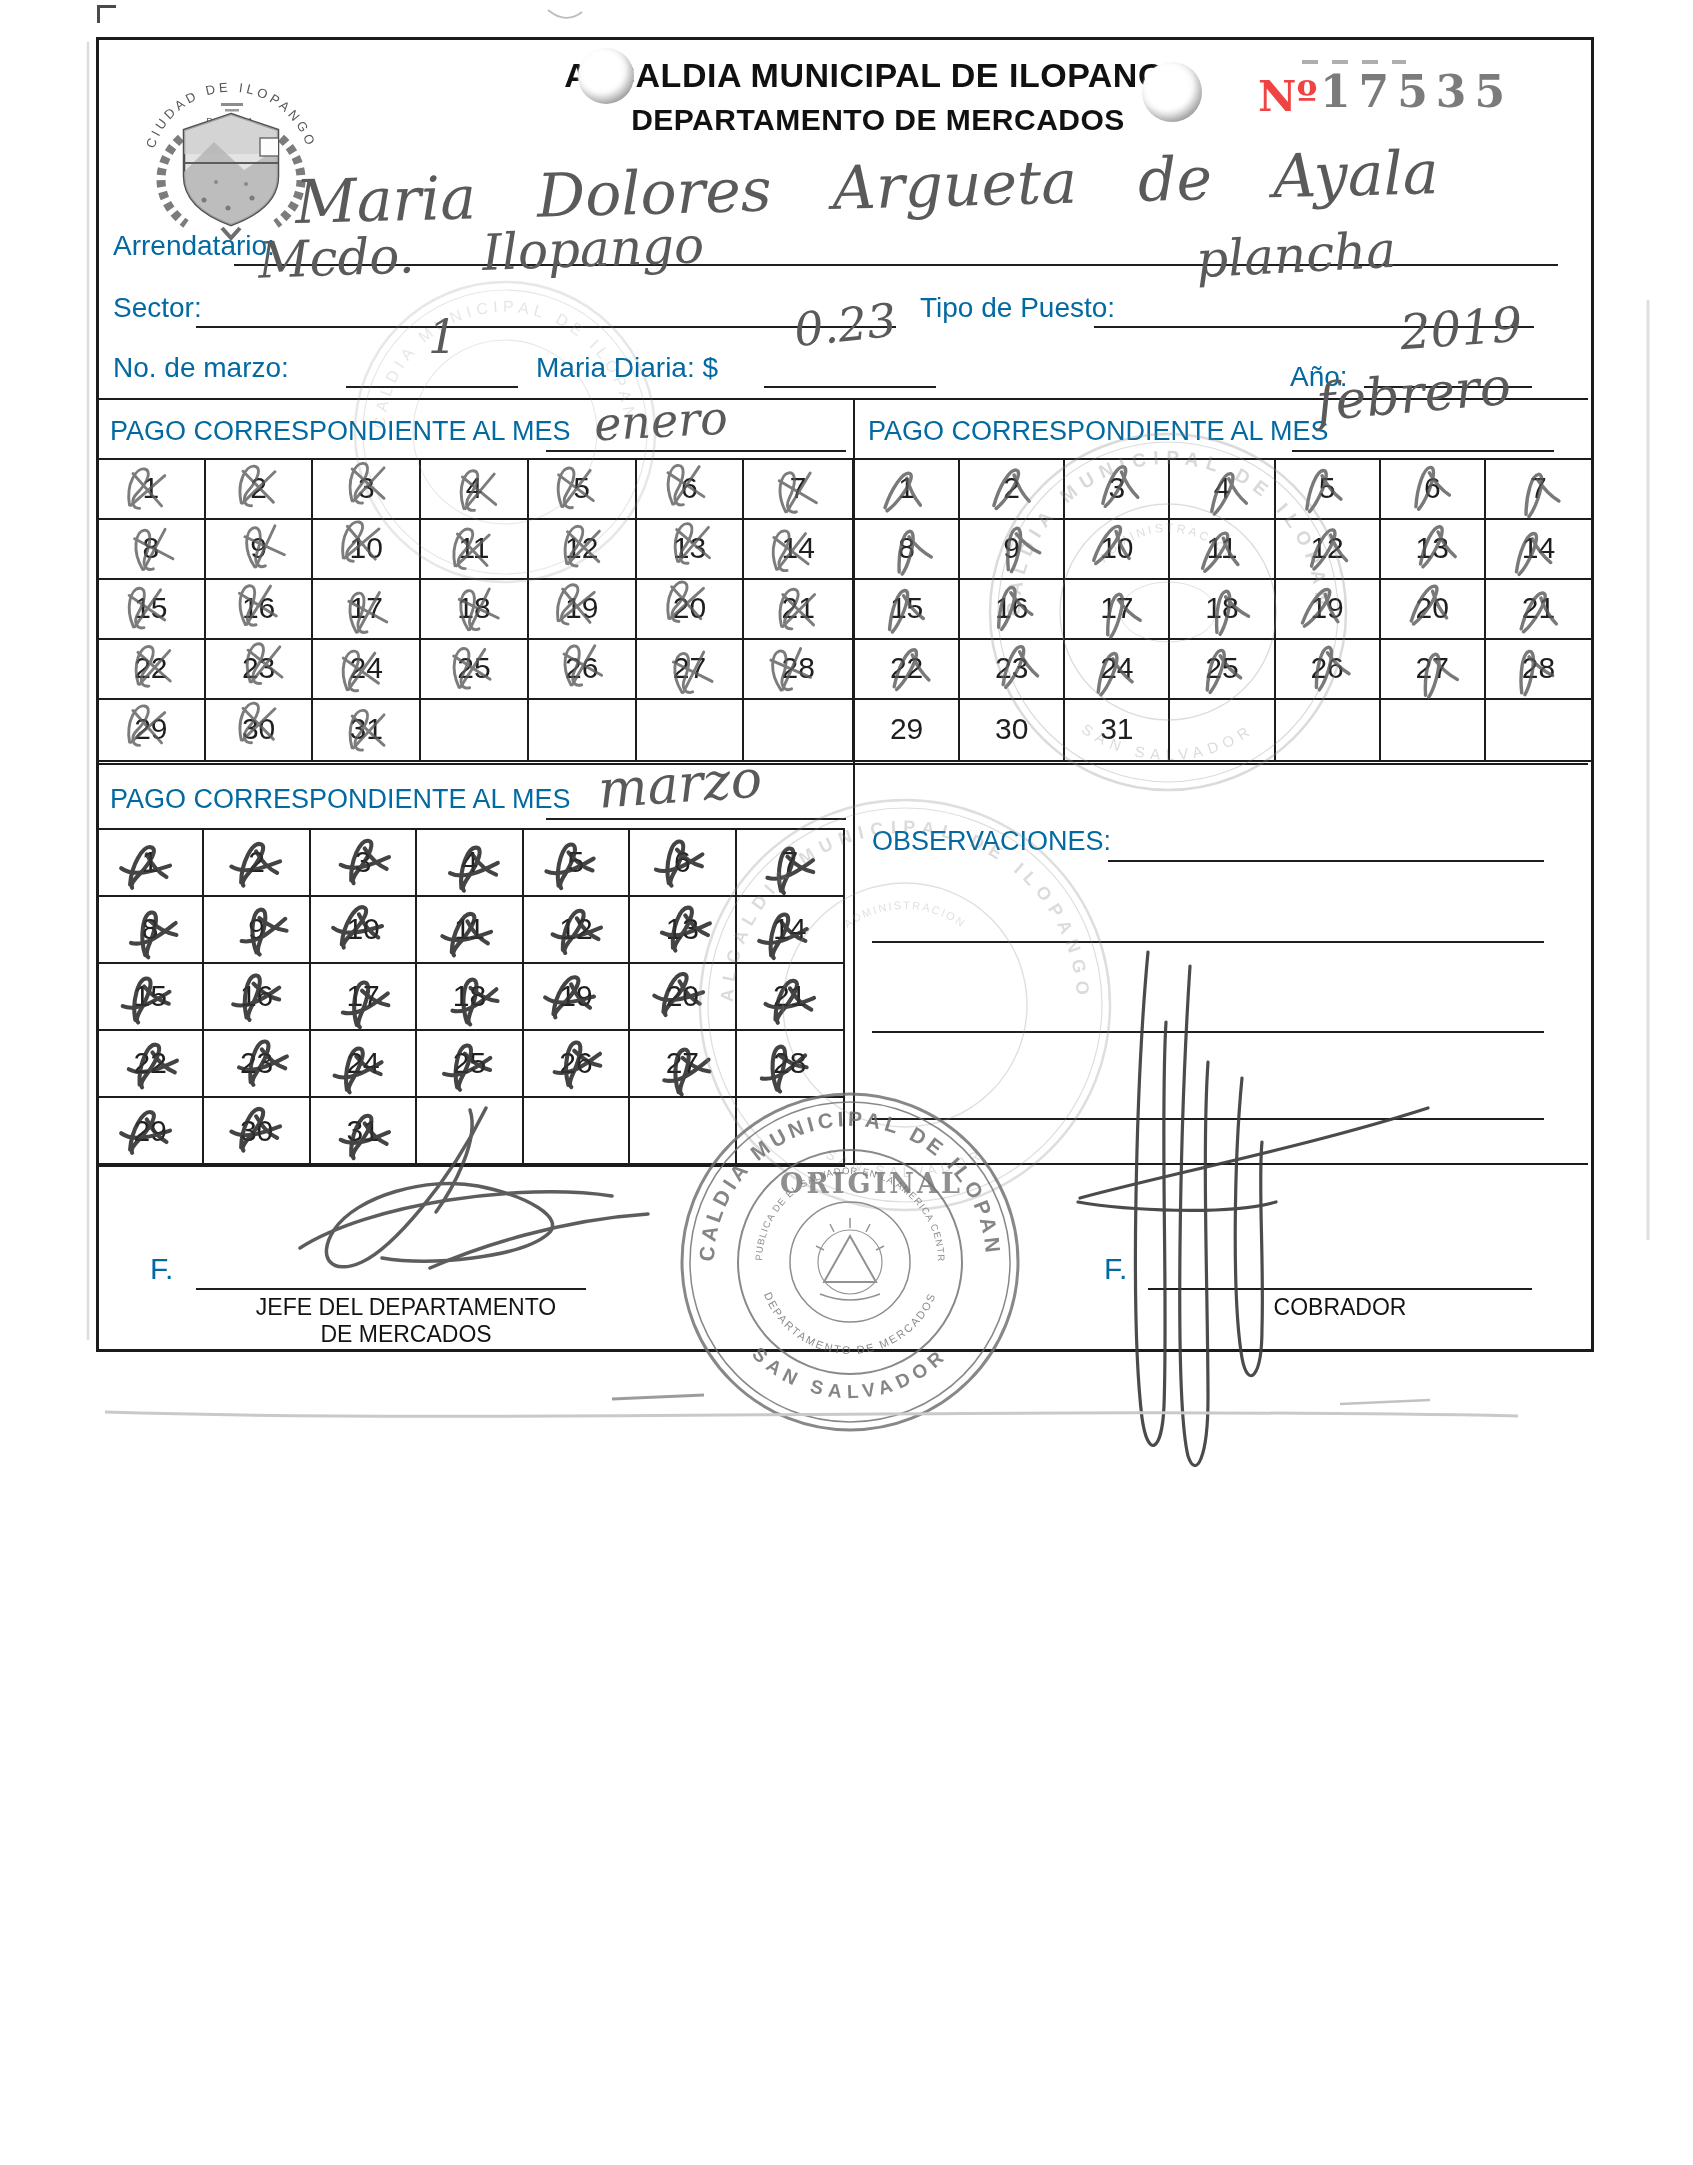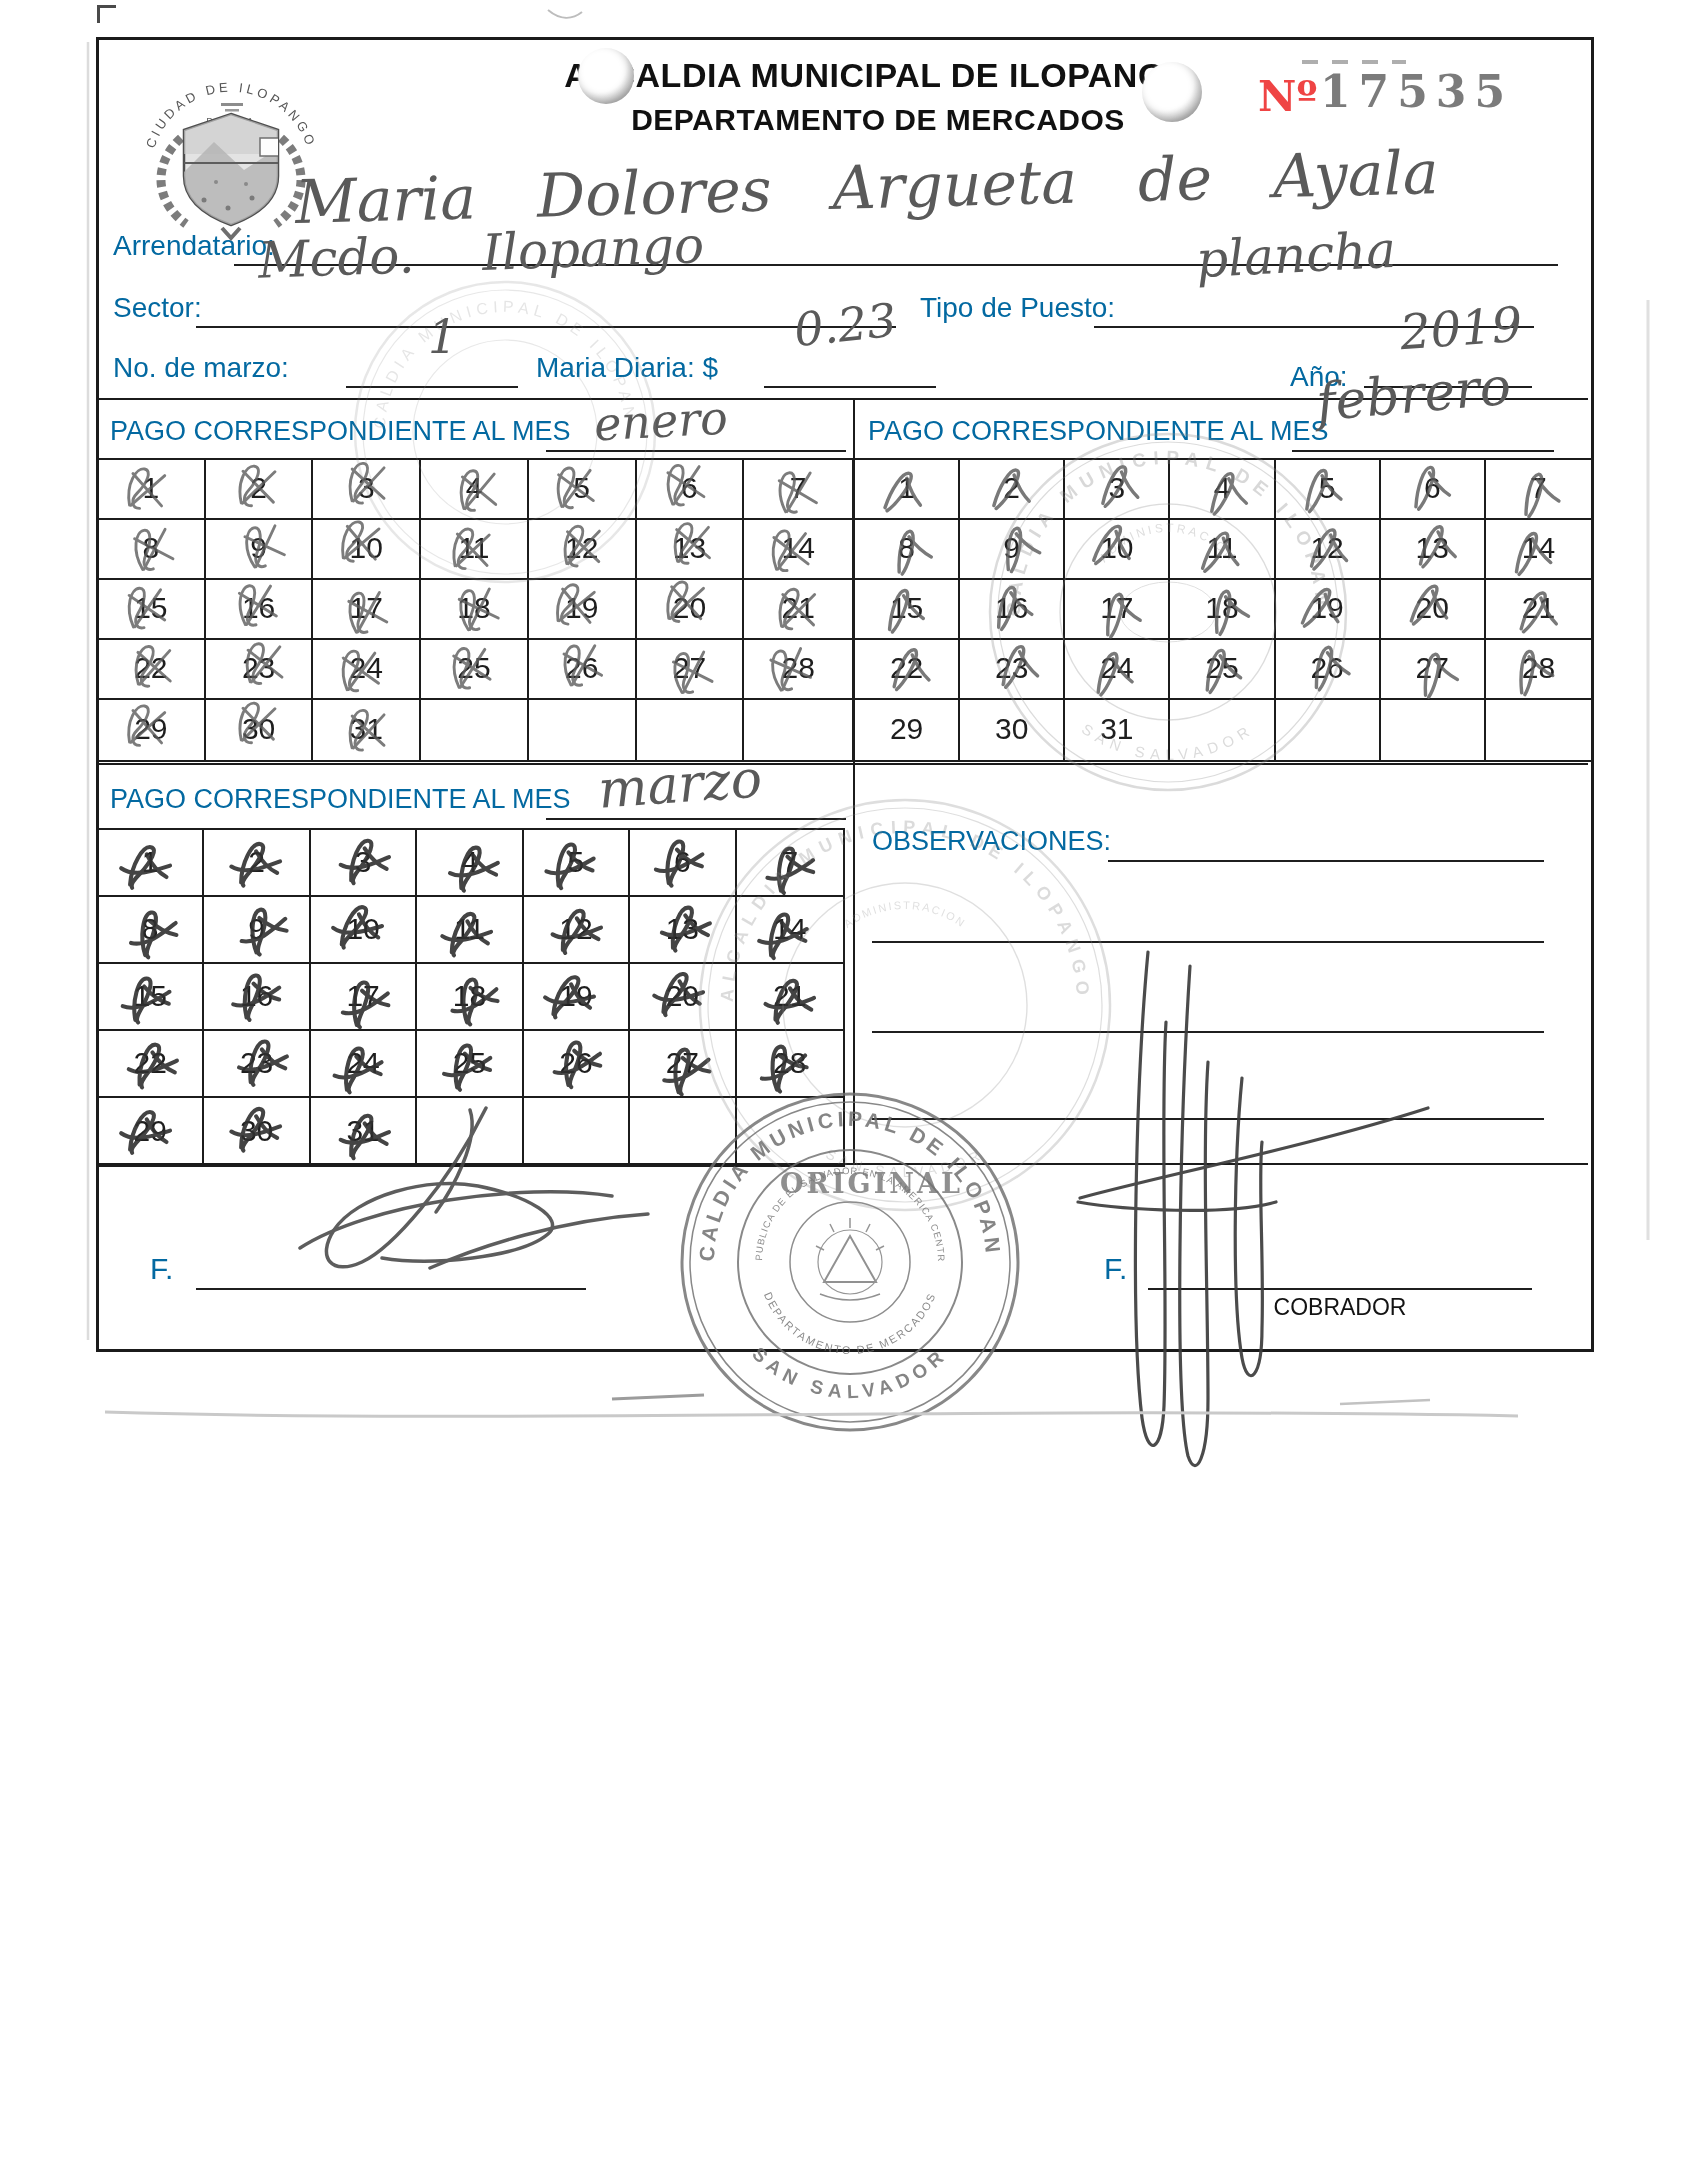--- a/index.html
+++ b/index.html
@@ -855,20 +855,24 @@
   <div class="lab" style="left:872px;top:826px;font-size:27px;">OBSERVACIONES:</div>
   <div class="hr" style="left:1108px;top:860px;width:436px;"></div>
   <div class="hr" style="left:872px;top:941px;width:672px;"></div>
   <div class="hr" style="left:872px;top:1031px;width:672px;"></div>
   <div class="hr" style="left:872px;top:1118px;width:672px;"></div>
 
   <div id="original">ORIGINAL</div>
 
   <div class="lab" style="left:150px;top:1252px;font-size:30px;">F.</div>
   <div class="hr" style="left:196px;top:1288px;width:390px;"></div>
+  <div class="role" style="left:226px;top:1294px;width:360px;">
+    <div>JEFE DEL DEPARTAMENTO</div>
+    <div>DE MERCADOS</div>
+  </div>
   <div class="lab" style="left:1104px;top:1252px;font-size:30px;">F.</div>
   <div class="hr" style="left:1148px;top:1288px;width:384px;"></div>
   <div class="role" style="left:1148px;top:1294px;width:384px;">
     <div>COBRADOR</div>
   </div>
 
   <svg id="overlay" width="1693" height="2165" viewBox="0 0 1693 2165">
     <defs>
       <path id="arcA" d="M -120 0 A 120 120 0 0 1 120 0"></path>
       <path id="arcB1" d="M -148 0 A 148 148 0 0 1 148 0"></path>

